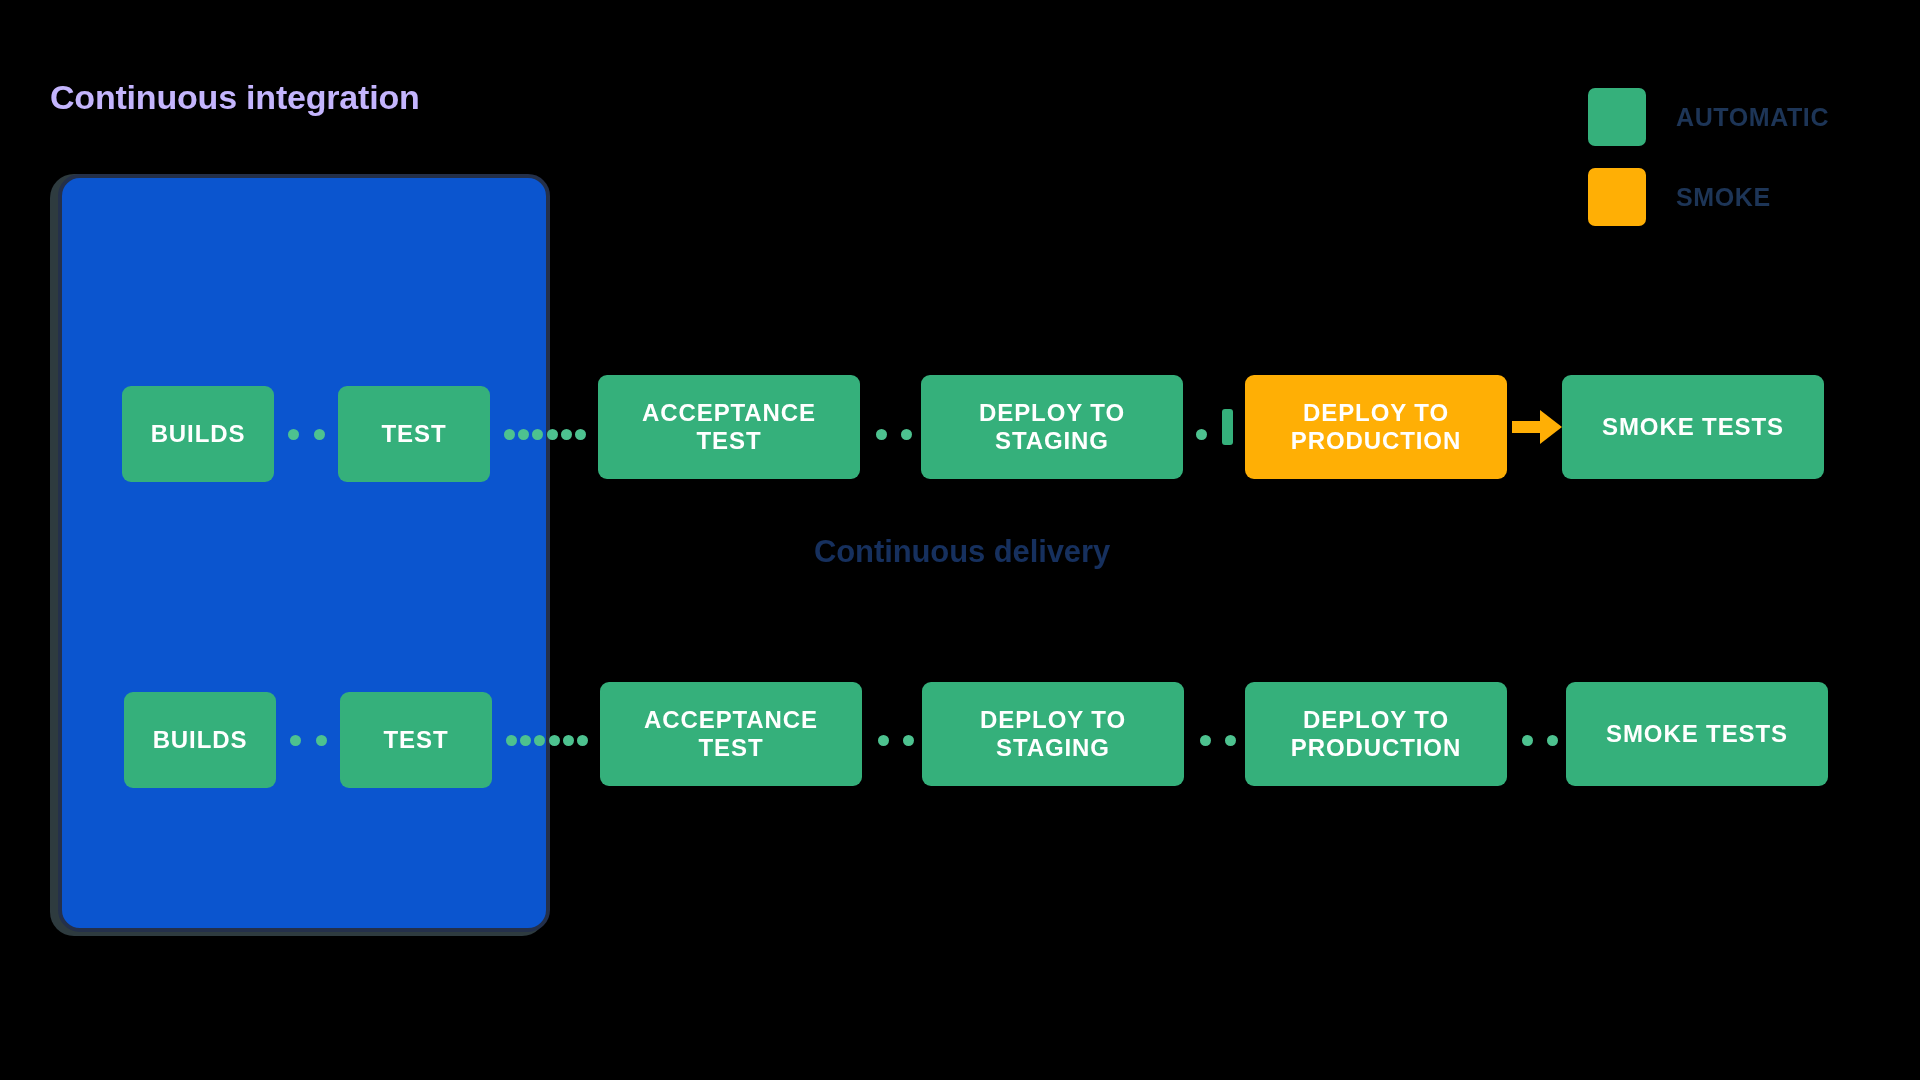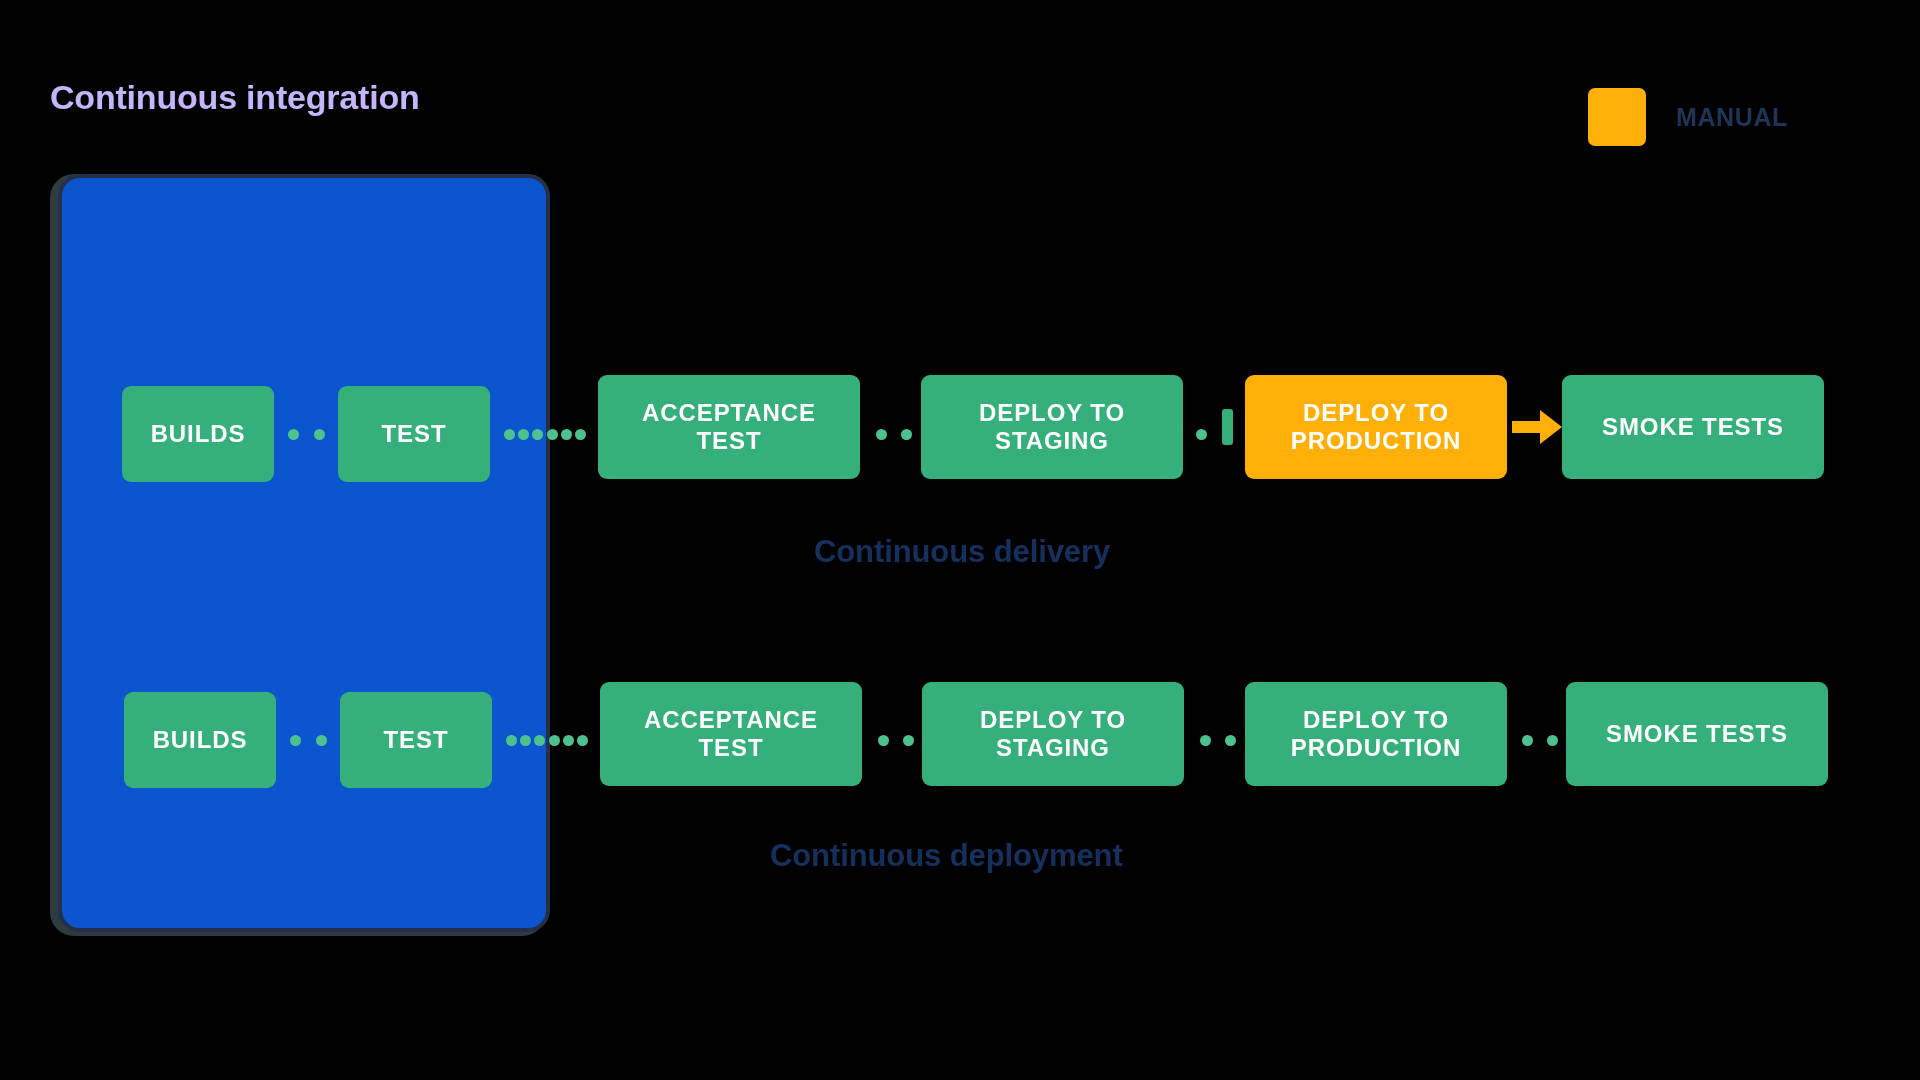--- a/index.html
+++ b/index.html
@@ -143,22 +143,26 @@
     text-align: right;
   }
 </style>
 </head>
 <body>
 
 <div class="stage">
 
   <div id="legend">
     <div class="legend-row">
+      <span class="legend-swatch" style="background:#35B07B"></span>
+      <span class="legend-label">AUTOMATIC</span>
+    </div>
+    <div class="legend-row">
       <span class="legend-swatch" style="background:#FFAF05"></span>
-      <span class="legend-label">MANUAL</span>
+      <span class="legend-label">SMOKE</span>
     </div>
   </div>
 
   <div id="ci-panel"></div>
   <div id="ci-title">Continuous integration</div>
 
   <div class="node auto" style="left:122px; top:386px; width:152px; height:96px;">
     <span>BUILDS</span>
   </div>
 
@@ -273,15 +277,14 @@
   <div class="dots" style="left:1522px; top:733px; width:60px;">
     <i></i>
       <i></i>
       <i></i>
   </div>
 
   <div class="node auto" style="left:1566px; top:682px; width:262px; height:104px;">
     <span>SMOKE TESTS</span>
   </div>
 
-  <div class="flow-caption" style="left:770px; top:838px;">Continuous deployment</div>
 
 </div>
 
 </body></html>

